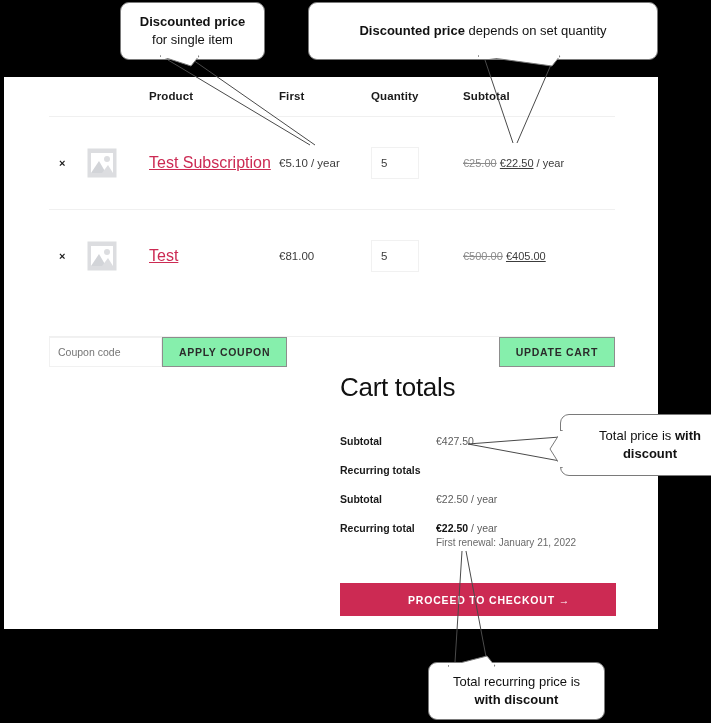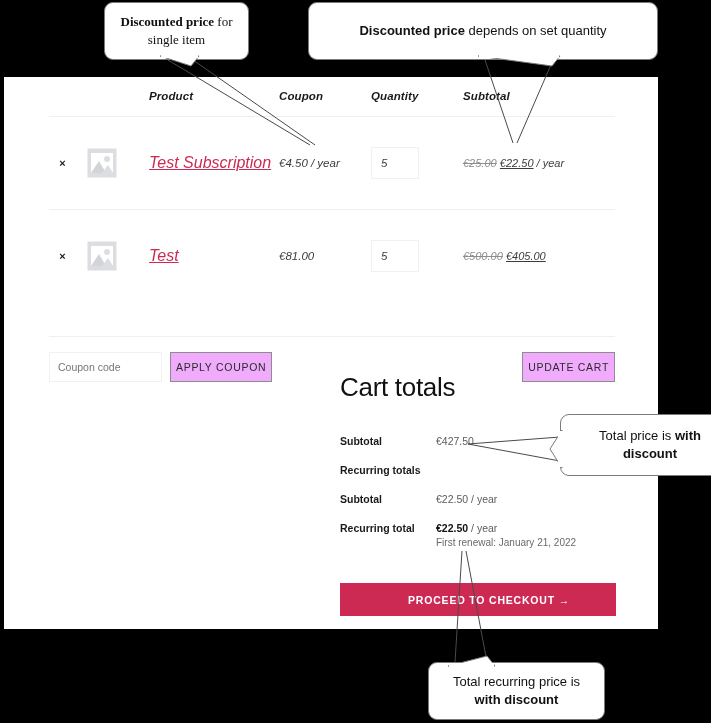--- a/index.html
+++ b/index.html
@@ -31,21 +31,20 @@
   .cart-table {
     position: absolute;
     left: 45px;
     top: 13px;
     width: 566px;
   }
   .cart-table table {
     border-collapse: collapse;
     width: 100%;
     table-layout: fixed;
-    font-style: italic;
   }
   .cart-table th {
     font-size: 11.5px;
     font-weight: bold;
     color: #1a1a1a;
     text-align: left;
     padding: 0 0 14px 0;
     letter-spacing: .1px;
   }
   .col-remove  { width: 38px; }
@@ -110,45 +109,43 @@
 
   
   .actions-row {
     position: absolute;
     left: 45px;
     top: 259px;
     width: 566px;
     height: 60px;
     border-top: 1px solid #f0f0f0;
     display: flex;
-    align-items: center;
-    gap: 8px;
   }
   .coupon-input {
     width: 113px;
     height: 30px;
     box-sizing: border-box;
     border: 1px solid #f1f1f1;
     background: #ffffff;
     padding: 0 8px;
     font-size: 10.5px;
     color: #9a9a9a;
     font-family: "Liberation Sans", sans-serif;
     outline: none;
   }
   .btn-outline {
     height: 30px;
     box-sizing: border-box;
     border: 1px solid #8d8d8d;
-    background: #f0abfc;
+    background: #86efac;
     color: #2b2b2b;
     font-size: 10.5px;
-    font-weight: normal;
+    font-weight: bold;
     letter-spacing: .7px;
-    padding: 0 5px;
+    padding: 0 16px;
     cursor: pointer;
     font-family: "Liberation Sans", sans-serif;
     white-space: nowrap;
   }
   .spacer { flex: 1; }
 
   
   .totals {
     position: absolute;
     left: 336px;
@@ -221,21 +218,21 @@
     justify-content: center;
     text-align: center;
     font-size: 13px;
     color: #111111;
     line-height: 1.35;
     padding: 6px 10px;
     z-index: 5;
   }
   .callout b { font-weight: bold; }
 
-  #callout-single   { left: 104px; top: 2px;   width: 145px; height: 58px; font-family: Liberation Serif, serif; }
+  #callout-single   { left: 120px; top: 2px;   width: 145px; height: 58px; }
   #callout-qty      { left: 308px; top: 2px;   width: 350px; height: 58px; }
   #callout-total    { left: 560px; top: 414px; width: 180px; height: 62px; }
   #callout-recur    { left: 428px; top: 662px; width: 177px; height: 58px; }
 
   #leaders { position: absolute; left: 0; top: 0; width: 711px; height: 723px; z-index: 4; }
   #leaders-front { position: absolute; left: 0; top: 0; width: 711px; height: 723px; z-index: 6; pointer-events: none; }
 </style>
 </head>
 <body>
 
@@ -249,21 +246,21 @@
           <col class="col-product">
         <col class="col-price">
           <col class="col-qty">
           <col class="col-sub">
       </colgroup>
       <thead>
         <tr>
           <th></th>
           <th></th>
           <th>Product</th>
-          <th>Coupon</th>
+          <th>First</th>
           <th>Quantity</th>
           <th>Subtotal</th>
         </tr>
       </thead>
       <tbody>
         <tr>
           <td>
             <span class="remove-x">×</span>
           </td>
           <td>
@@ -273,21 +270,21 @@
                 <rect x="4" y="5" width="22" height="20" fill="#ffffff"></rect>
                 <circle cx="20" cy="11" r="3" fill="#dcdde0"></circle>
                 <path d="M4 25 L12 13 L19 25 Z" fill="#d2d4d8"></path>
                 <path d="M15 25 L21 17 L26 25 Z" fill="#dcdde0"></path>
               </svg>
             </span>
           </td>
           <td>
             <span class="product-link">Test Subscription</span>
           </td>
-          <td class="price-cell">€4.50 / year</td>
+          <td class="price-cell">€5.10 / year</td>
           <td>
             <div class="qty-box">5</div>
           </td>
           <td>
             <span class="sub-old">€25.00</span>
             <span class="sub-new">€22.50</span><span class="sub-period"> / year</span>
           </td>
         </tr>
         <tr>
           <td>

